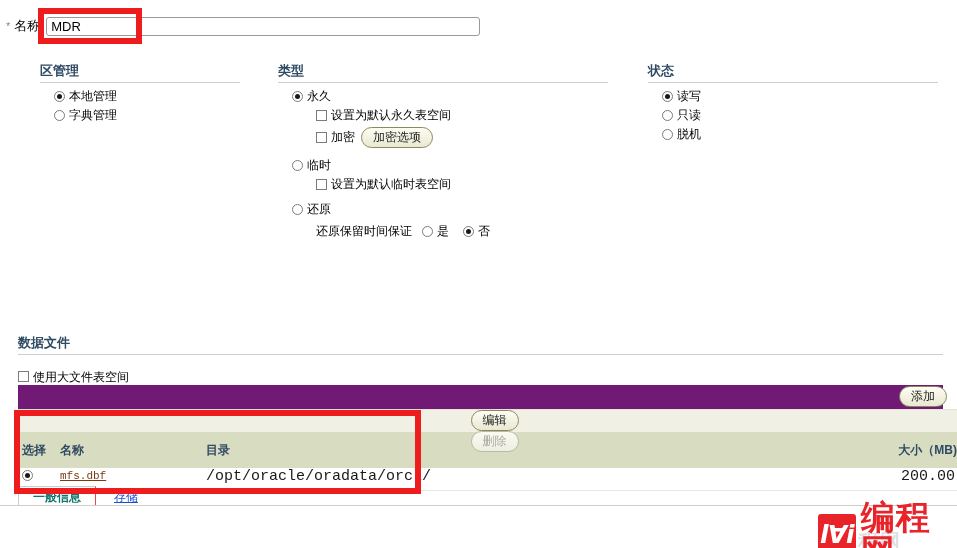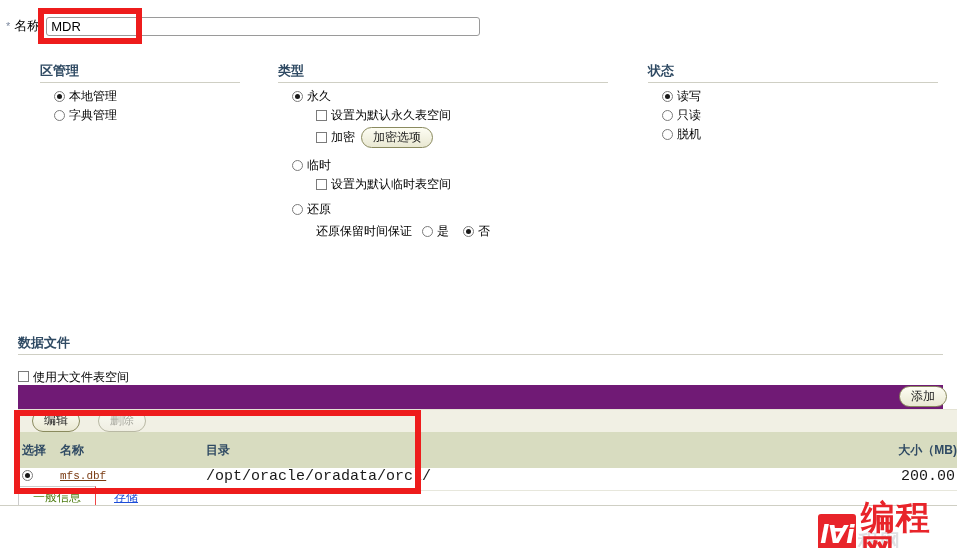--- a/index.html
+++ b/index.html
@@ -90,21 +90,21 @@
   .addbar{
     position:absolute;left:18px;top:385px;width:925px;height:24px;
     background:#701a75;
   }
   .addbar .btn{position:absolute;right:-4px;top:1px;}
 
   
   .tbl{position:absolute;left:18px;top:409px;width:939px;}
   .tbl-tools{
     height:22px;background:#f1f0e4;border-top:1px solid #e4e3d4;
-    display:flex;padding-left:14px;gap:18px;
+    display:flex;align-items:center;padding-left:14px;gap:0;flex-direction:column;
   }
   .tbl-hdr{
     height:36px;background:#d8dcc0;display:flex;align-items:center;
     font-size:12px;font-weight:bold;color:#2f4a63;
   }
   .tbl-row{
     height:22px;background:#ffffff;display:flex;align-items:flex-start;
     font-size:12px;border-bottom:1px solid #e7e7dc;
   }
   .c-sel{width:34px;padding-left:4px;box-sizing:border-box;display:flex;align-items:center;}
@@ -115,21 +115,21 @@
   .flink{
     color:#7a3b12;text-decoration:underline;cursor:pointer;
     font-family:"Liberation Mono","DejaVu Sans Mono",monospace;font-size:11px;
   }
   .mono{font-family:"Liberation Mono","DejaVu Sans Mono",monospace;font-size:15px;color:#1a1a1a;}
 
   
   .tabs{position:absolute;left:18px;top:484px;width:939px;height:22px;display:flex;align-items:flex-end;}
   .tab{
     height:20px;box-sizing:border-box;padding:2px 14px 0 14px;
-    font-size:12px;font-weight:normal;color:#4d7c0f;
+    font-size:12px;font-weight:bold;color:#0f766e;
     border-left:1px solid #cccccc;border-right:1px solid #ef4444;border-top:1px solid #cccccc;
     background:#ffffff;display:flex;align-items:center;
   }
   .tab.link{
     font-weight:normal;color:#1d4ed8;text-decoration:underline;cursor:pointer;
     border:none;padding-left:18px;
   }
   .tabs-rule{position:absolute;left:0;top:505px;width:957px;height:1px;background:#cfcfc4;}
 
   

